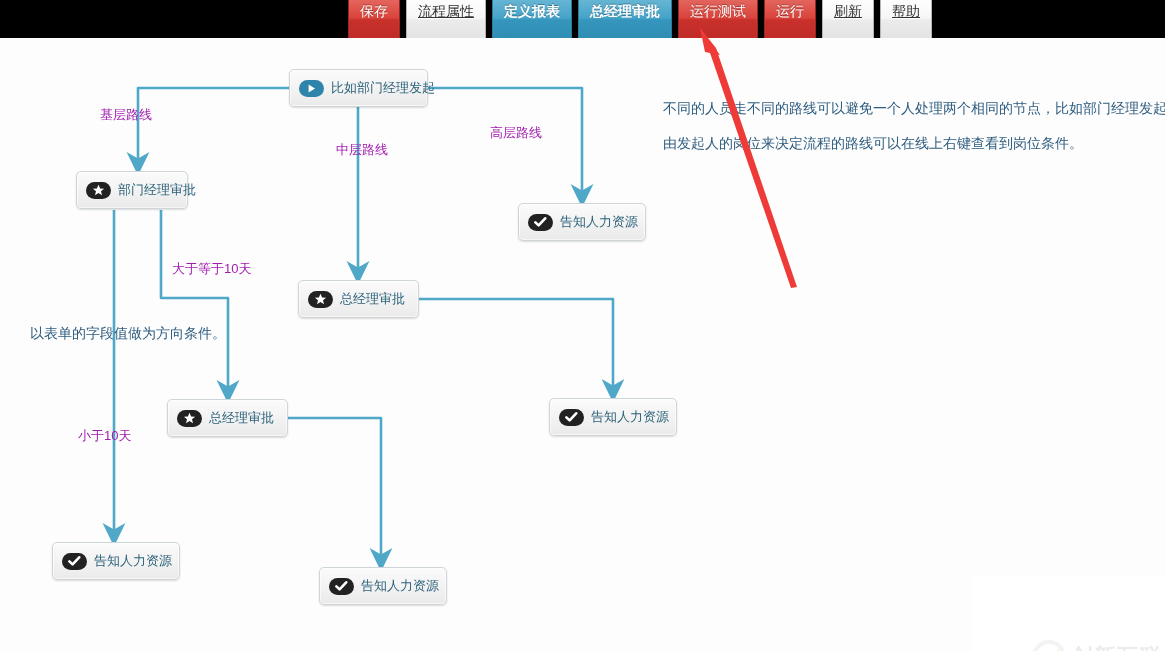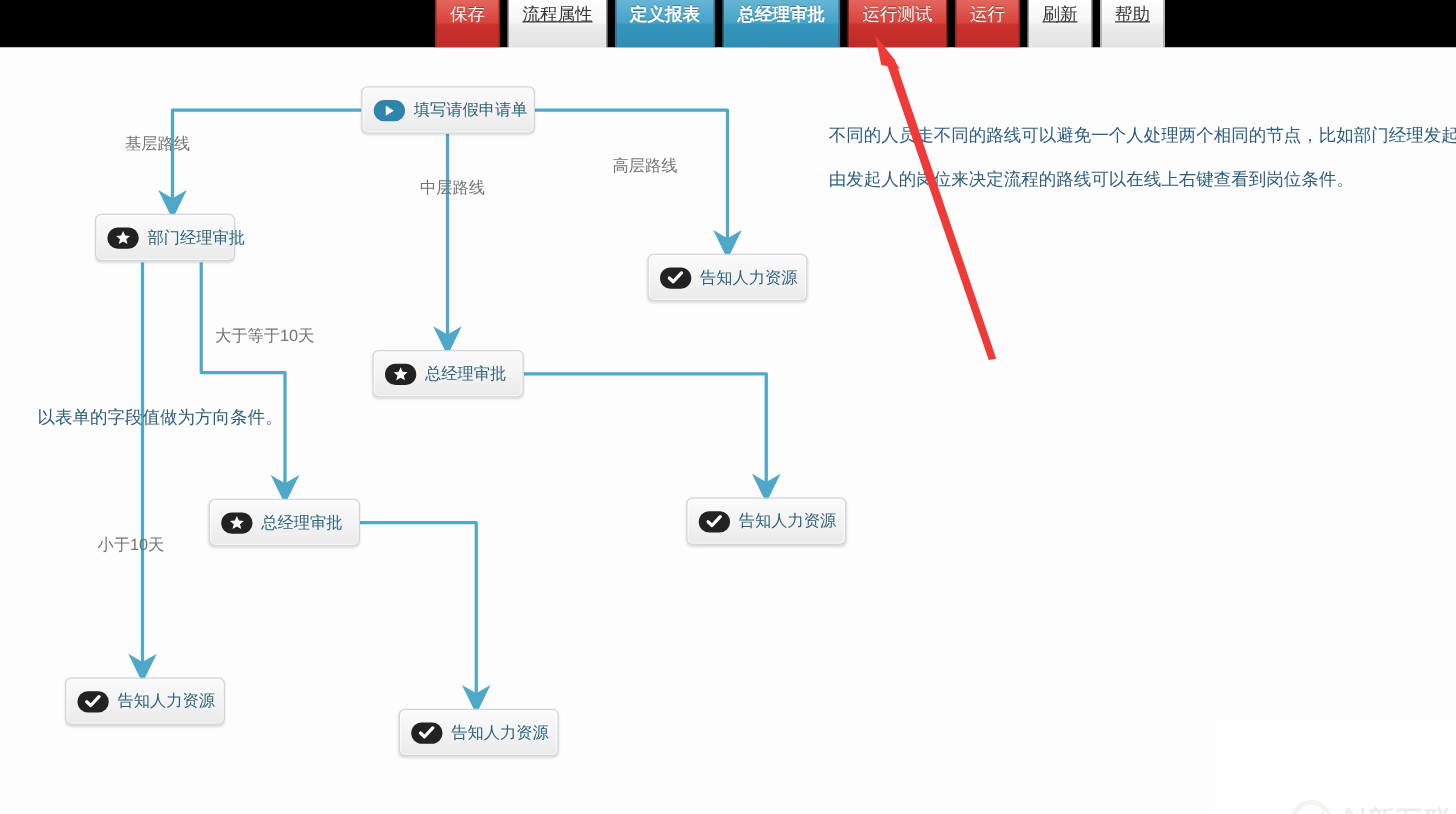--- a/index.html
+++ b/index.html
@@ -84,21 +84,21 @@
   }
   .badge-start{background:#2f84ac;}
   .badge-dark{background:#222222;}
   .node .lbl{
     font-size:13px;color:#2b6179;
     font-family:"Liberation Sans","DejaVu Sans",sans-serif;
   }
 
   
   .edge-lbl{
-    position:absolute;font-size:13px;color:#737373;
+    position:absolute;font-size:13px;color:#a21caf;
     white-space:nowrap;
     font-family:"Liberation Sans","DejaVu Sans",sans-serif;
   }
   .note{
     position:absolute;font-size:14px;color:#2d5c7f;
     white-space:nowrap;
     font-family:"Liberation Sans","DejaVu Sans",sans-serif;
   }
 
   
@@ -160,21 +160,21 @@
     </g>
   </svg>
 
   <div id="nodes-layer">
       <div class="node" style="left: 289px; top: 31px; width: 139px;">
         <span class="badge badge-start">
           <svg width="11" height="11" viewBox="0 0 11 11">
             <path d="M2.6,1.4 L9,5.5 L2.6,9.6 Z" fill="#ffffff"></path>
           </svg>
         </span>
-        <span class="lbl">填写请假申请单</span>
+        <span class="lbl">比如部门经理发起</span>
       </div>
       <div class="node" style="left: 76px; top: 133px; width: 112px;">
         <span class="badge badge-dark">
           <svg width="13" height="13" viewBox="0 0 13 13">
             <path d="M6.5,0.7 L8.1,4.4 L12.1,4.7 L9.0,7.3 L10.0,11.2 L6.5,9.1 L3.0,11.2 L4.0,7.3 L0.9,4.7 L4.9,4.4 Z" fill="#ffffff"></path>
           </svg>
         </span>
         <span class="lbl">部门经理审批</span>
       </div>
       <div class="node" style="left: 298px; top: 242px; width: 121px;">

